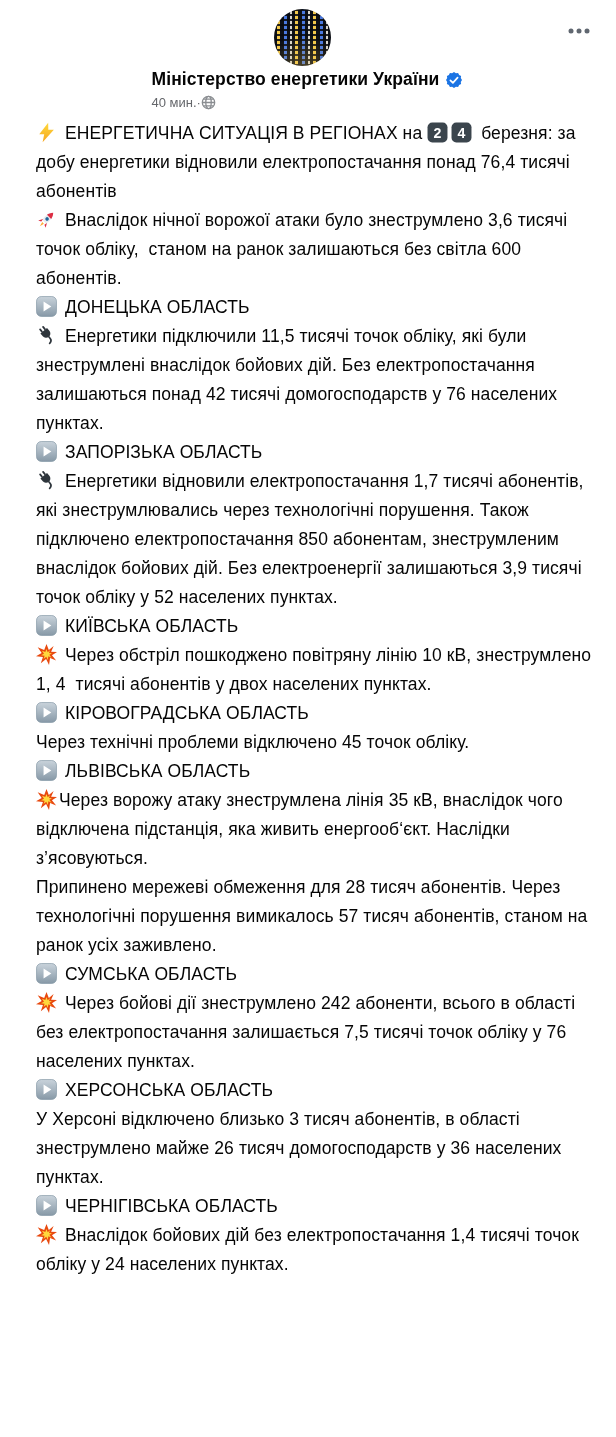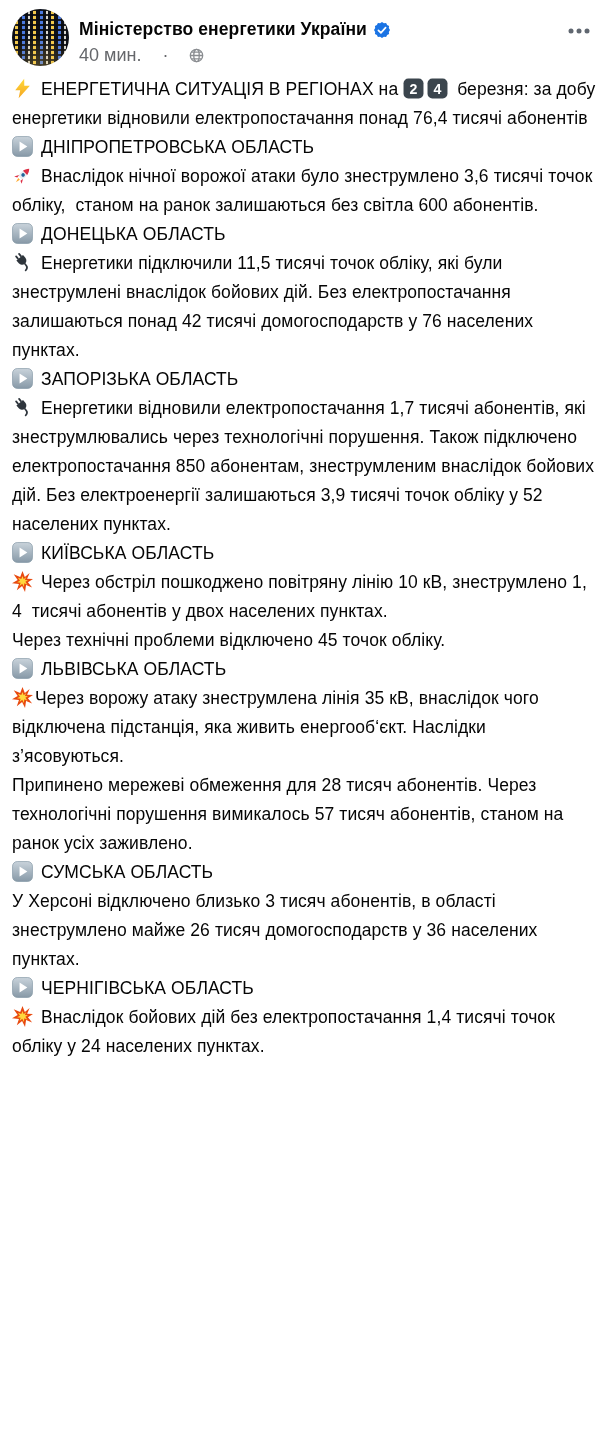--- a/index.html
+++ b/index.html
@@ -1,38 +1,38 @@
 <!DOCTYPE html>
 <html lang="uk"><head>
 <meta charset="utf-8">
 <style>
   html,body{margin:0;padding:0;background:#fff;}
   body{width:616px;font-family:"Liberation Sans",sans-serif;color:#050505;}
   .card{width:616px;background:#fff;}
 
   
-  .header{display:flex;align-items:flex-end;padding:9px 16px 2px 12px;position:relative;}
+  .header{display:flex;align-items:center;padding:9px 16px 2px 4px;position:relative;flex-direction:column;}
   .avatar{width:57px;height:57px;border-radius:50%;flex:0 0 auto;cursor:pointer;
     background:
       radial-gradient(circle at 50% 115%, rgba(240,200,90,.35), rgba(0,0,0,0) 55%),
       repeating-linear-gradient(0deg, rgba(8,10,16,.88) 0 2px, rgba(0,0,0,0) 2px 5px),
       repeating-linear-gradient(90deg, #0d1017 0 3px, #f2c84b 3px 6px, #0d1017 6px 10px, #4a79e0 10px 13px, #0d1017 13px 16px, #d8d6cf 16px 18px);
     box-shadow: inset 0 0 0 1px rgba(0,0,0,.1);}
   .h-meta{margin-left:10px;padding-top:3px;}
   .page-name{font-size:17.5px;font-weight:700;letter-spacing:.1px;display:flex;align-items:center;gap:7px;cursor:pointer;}
   .badge{display:inline-block;width:16px;height:16px;}
   .badge svg{display:block;width:100%;height:100%;}
-  .sub{font-size:18px;color:#65676b;display:flex;align-items:center;gap:21px;margin-top:5px;}
+  .sub{font-size:13px;color:#65676b;display:flex;align-items:center;gap:0;margin-top:5px;}
   .sub .globe{display:inline-block;width:15px;height:15px;}
   .sub .globe svg{display:block;width:100%;height:100%;}
   .dots{position:absolute;right:24px;top:21px;width:26px;height:20px;display:flex;align-items:center;justify-content:center;cursor:pointer;border:none;background:none;padding:0;}
   .dots svg{display:block;}
 
   
-  .post{padding:7px 20px 6px 12px;font-size:17.5px;line-height:29px;letter-spacing:.1px;}
+  .post{padding:7px 20px 6px 36px;font-size:17.5px;line-height:29px;letter-spacing:.1px;}
   .block{margin:0;white-space:pre-wrap;}
   .em{display:inline-block;width:21px;height:21px;vertical-align:-4px;margin-right:8px;}
   .em svg{display:block;width:100%;height:100%;}
   .em-keycap{margin-right:3px;}
   .em-keycap:last-of-type{margin-right:4px;}
   .em-collision-tight{margin-right:2px;}
 </style>
 </head>
 <body>
 
@@ -80,30 +80,20 @@
               </linearGradient>
             </defs>
             <path d="M11.6 .8 3.1 11.6h4.7L6.3 19.3 17 7.3h-5.3z" fill="url(#lg)"></path>
           </svg></span>ЕНЕРГЕТИЧНА СИТУАЦІЯ В РЕГІОНАХ на <span class="em em-keycap"><svg viewBox="0 0 20 20">
             <rect x=".5" y=".5" width="19" height="19" rx="4.5" fill="#3b454d"></rect>
             <text x="10" y="15" font-size="13.5" font-weight="bold" fill="#fff" text-anchor="middle" font-family="Liberation Sans, sans-serif">2</text>
           </svg></span><span class="em em-keycap"><svg viewBox="0 0 20 20">
             <rect x=".5" y=".5" width="19" height="19" rx="4.5" fill="#3b454d"></rect>
             <text x="10" y="15" font-size="13.5" font-weight="bold" fill="#fff" text-anchor="middle" font-family="Liberation Sans, sans-serif">4</text>
           </svg></span> березня: за добу енергетики відновили електропостачання понад 76,4 тисячі абонентів</div>
-      <div class="block heading"><span class="em em-play"><svg viewBox="0 0 20 20">
-            <defs>
-              <linearGradient id="pg" x1="0" y1="0" x2="0" y2="1">
-                <stop offset="0" stop-color="#c9d3db"></stop>
-                <stop offset="1" stop-color="#8799a7"></stop>
-              </linearGradient>
-            </defs>
-            <rect x=".5" y=".5" width="19" height="19" rx="4.5" fill="url(#pg)" stroke="#7e92a1" stroke-width=".6"></rect>
-            <path d="M7.2 5.3 14.6 10 7.2 14.7z" fill="#fff"></path>
-          </svg></span>ДНІПРОПЕТРОВСЬКА ОБЛАСТЬ</div>
       <div class="block para"><span class="em em-rocket"><svg viewBox="0 0 20 20">
             <g transform="rotate(45 10 10)">
               <path d="M10 1c3 3 3.6 8 2.5 12h-5C6.4 9 7 4 10 1z" fill="#e7edf2"></path>
               <path d="M10 1c1.8 1.8 2.6 4 2.8 5.5H7.2C7.4 5 8.2 2.8 10 1z" fill="#dd2e44"></path>
               <circle cx="10" cy="9.2" r="1.7" fill="#226699"></circle>
               <path d="M7.4 12 5 16.2l2.9-1.3z" fill="#dd2e44"></path>
               <path d="M12.6 12l2.4 4.2-2.9-1.3z" fill="#dd2e44"></path>
               <path d="M8.9 14.6h2.2L10 19z" fill="#ffac33"></path>
             </g>
           </svg></span>Внаслідок нічної ворожої атаки було знеструмлено 3,6 тисячі точок обліку,  станом на ранок залишаються без світла 600 абонентів.</div>
@@ -150,20 +140,30 @@
                 <stop offset="1" stop-color="#8799a7"></stop>
               </linearGradient>
             </defs>
             <rect x=".5" y=".5" width="19" height="19" rx="4.5" fill="url(#pg)" stroke="#7e92a1" stroke-width=".6"></rect>
             <path d="M7.2 5.3 14.6 10 7.2 14.7z" fill="#fff"></path>
           </svg></span>КИЇВСЬКА ОБЛАСТЬ</div>
       <div class="block para"><span class="em em-collision"><svg viewBox="0 0 20 20">
             <polygon points="10,0 12.2,5.8 16.8,1.8 14.4,7.4 20,7.6 15.2,10.6 19.2,15.8 13.4,13.4 12.4,20 9.6,14.2 4.6,18.4 6.6,12.4 0,11.6 5.4,8.6 1.6,3.2 7.8,5.6" fill="#e8490f"></polygon>
             <polygon points="10,0 12.2,5.8 16.8,1.8 14.4,7.4 20,7.6 15.2,10.6 19.2,15.8 13.4,13.4 12.4,20 9.6,14.2 4.6,18.4 6.6,12.4 0,11.6 5.4,8.6 1.6,3.2 7.8,5.6" fill="#ffd83d" transform="translate(10 10) scale(.52) translate(-10 -10)"></polygon>
           </svg></span>Через обстріл пошкоджено повітряну лінію 10 кВ, знеструмлено 1, 4  тисячі абонентів у двох населених пунктах.</div>
+      <div class="block heading"><span class="em em-play"><svg viewBox="0 0 20 20">
+            <defs>
+              <linearGradient id="pg" x1="0" y1="0" x2="0" y2="1">
+                <stop offset="0" stop-color="#c9d3db"></stop>
+                <stop offset="1" stop-color="#8799a7"></stop>
+              </linearGradient>
+            </defs>
+            <rect x=".5" y=".5" width="19" height="19" rx="4.5" fill="url(#pg)" stroke="#7e92a1" stroke-width=".6"></rect>
+            <path d="M7.2 5.3 14.6 10 7.2 14.7z" fill="#fff"></path>
+          </svg></span>КІРОВОГРАДСЬКА ОБЛАСТЬ</div>
       <div class="block para">Через технічні проблеми відключено 45 точок обліку.</div>
       <div class="block heading"><span class="em em-play"><svg viewBox="0 0 20 20">
             <defs>
               <linearGradient id="pg" x1="0" y1="0" x2="0" y2="1">
                 <stop offset="0" stop-color="#c9d3db"></stop>
                 <stop offset="1" stop-color="#8799a7"></stop>
               </linearGradient>
             </defs>
             <rect x=".5" y=".5" width="19" height="19" rx="4.5" fill="url(#pg)" stroke="#7e92a1" stroke-width=".6"></rect>
             <path d="M7.2 5.3 14.6 10 7.2 14.7z" fill="#fff"></path>
@@ -176,20 +176,34 @@
       <div class="block heading"><span class="em em-play"><svg viewBox="0 0 20 20">
             <defs>
               <linearGradient id="pg" x1="0" y1="0" x2="0" y2="1">
                 <stop offset="0" stop-color="#c9d3db"></stop>
                 <stop offset="1" stop-color="#8799a7"></stop>
               </linearGradient>
             </defs>
             <rect x=".5" y=".5" width="19" height="19" rx="4.5" fill="url(#pg)" stroke="#7e92a1" stroke-width=".6"></rect>
             <path d="M7.2 5.3 14.6 10 7.2 14.7z" fill="#fff"></path>
           </svg></span>СУМСЬКА ОБЛАСТЬ</div>
+      <div class="block para"><span class="em em-collision"><svg viewBox="0 0 20 20">
+            <polygon points="10,0 12.2,5.8 16.8,1.8 14.4,7.4 20,7.6 15.2,10.6 19.2,15.8 13.4,13.4 12.4,20 9.6,14.2 4.6,18.4 6.6,12.4 0,11.6 5.4,8.6 1.6,3.2 7.8,5.6" fill="#e8490f"></polygon>
+            <polygon points="10,0 12.2,5.8 16.8,1.8 14.4,7.4 20,7.6 15.2,10.6 19.2,15.8 13.4,13.4 12.4,20 9.6,14.2 4.6,18.4 6.6,12.4 0,11.6 5.4,8.6 1.6,3.2 7.8,5.6" fill="#ffd83d" transform="translate(10 10) scale(.52) translate(-10 -10)"></polygon>
+          </svg></span>Через бойові дії знеструмлено 242 абоненти, всього в області без електропостачання залишається 7,5 тисячі точок обліку у 76 населених пунктах.</div>
+      <div class="block heading"><span class="em em-play"><svg viewBox="0 0 20 20">
+            <defs>
+              <linearGradient id="pg" x1="0" y1="0" x2="0" y2="1">
+                <stop offset="0" stop-color="#c9d3db"></stop>
+                <stop offset="1" stop-color="#8799a7"></stop>
+              </linearGradient>
+            </defs>
+            <rect x=".5" y=".5" width="19" height="19" rx="4.5" fill="url(#pg)" stroke="#7e92a1" stroke-width=".6"></rect>
+            <path d="M7.2 5.3 14.6 10 7.2 14.7z" fill="#fff"></path>
+          </svg></span>ХЕРСОНСЬКА ОБЛАСТЬ</div>
       <div class="block para">У Херсоні відключено близько 3 тисяч абонентів, в області знеструмлено майже 26 тисяч домогосподарств у 36 населених пунктах.</div>
       <div class="block heading"><span class="em em-play"><svg viewBox="0 0 20 20">
             <defs>
               <linearGradient id="pg" x1="0" y1="0" x2="0" y2="1">
                 <stop offset="0" stop-color="#c9d3db"></stop>
                 <stop offset="1" stop-color="#8799a7"></stop>
               </linearGradient>
             </defs>
             <rect x=".5" y=".5" width="19" height="19" rx="4.5" fill="url(#pg)" stroke="#7e92a1" stroke-width=".6"></rect>
             <path d="M7.2 5.3 14.6 10 7.2 14.7z" fill="#fff"></path>

